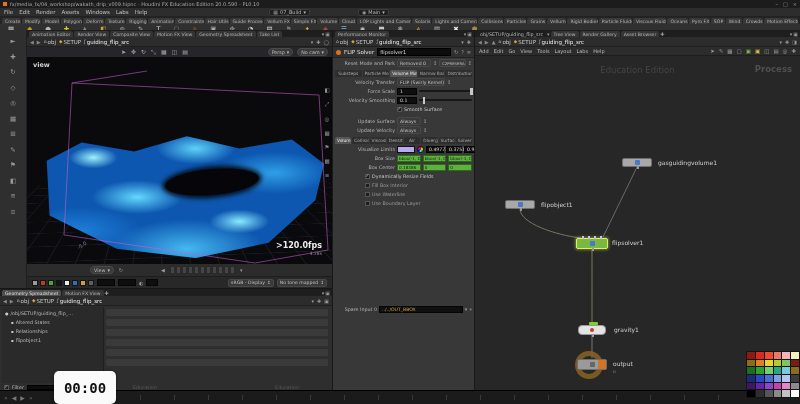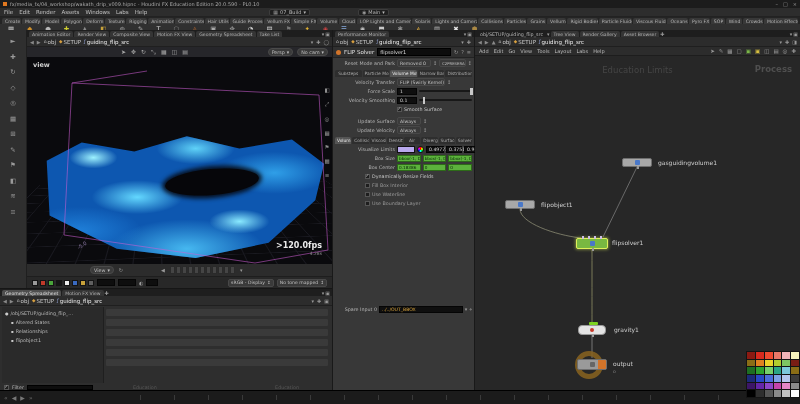--- a/index.html
+++ b/index.html
@@ -686,21 +686,21 @@
           <span style="font-size: 5.5px; color: rgb(122, 182, 72);">▣</span>
           <span style="font-size: 5.5px; color: rgb(216, 192, 64);">▣</span>
           <span style="font-size: 5.5px; color: rgb(154, 154, 154);">◫</span>
           <span style="font-size: 5.5px; color: rgb(154, 154, 154);">▤</span>
           <span style="font-size: 5.5px; color: rgb(154, 154, 154);">◎</span>
           <span style="font-size: 5.5px; color: rgb(154, 154, 154);">✚</span>
         </span>
     </div>
 
     <div id="netcanvas">
-      <span id="netwm">Education Limits</span>
+      <span id="netwm">Education Edition</span>
       <span id="netctx">Process</span>
 
       <svg class="wires" width="325" height="333">
         <line x1="162" y1="110" x2="128" y2="180" stroke="#7a7a7a" stroke-width="0.8"></line>
         <path d="M45,152 C45,166 80,178 106,181" stroke="#8a8a72" stroke-width="0.8" fill="none"></path>
         <path d="M117,193 C117,222 117,240 117,267" stroke="#8f8f66" stroke-width="0.8" fill="none"></path>
         <line x1="117" y1="278" x2="117" y2="301" stroke="#8a8a8a" stroke-width="0.8"></line>
       </svg>
 
       <div class="node" id="node-gasguidingvolume1" style="left:147px;top:101px">
@@ -772,20 +772,23 @@
     <span class="tick" style="left:480px"></span>
       <span class="tick" style="left:514px"></span>
     <span class="tick" style="left:548px"></span>
       <span class="tick" style="left:582px"></span>
     <span class="tick" style="left:616px"></span>
       <span class="tick" style="left:650px"></span>
     <span class="tick" style="left:684px"></span>
       <span class="tick" style="left:718px"></span>
   </div>
 
+  <div id="timecode" class="abs">
+    <span class="tc">00:00</span>
+  </div>
 
   <div id="palette" class="abs">
 
   <span class="pc" style="background: rgb(140, 26, 18);"></span>
       <span class="pc" style="background: rgb(217, 42, 30);"></span>
       <span class="pc" style="background: rgb(240, 74, 48);"></span>
       <span class="pc" style="background: rgb(232, 120, 104);"></span>
       <span class="pc" style="background: rgb(242, 180, 184);"></span>
       <span class="pc" style="background: rgb(246, 242, 188);"></span>
       <span class="pc" style="background: rgb(138, 109, 22);"></span>

